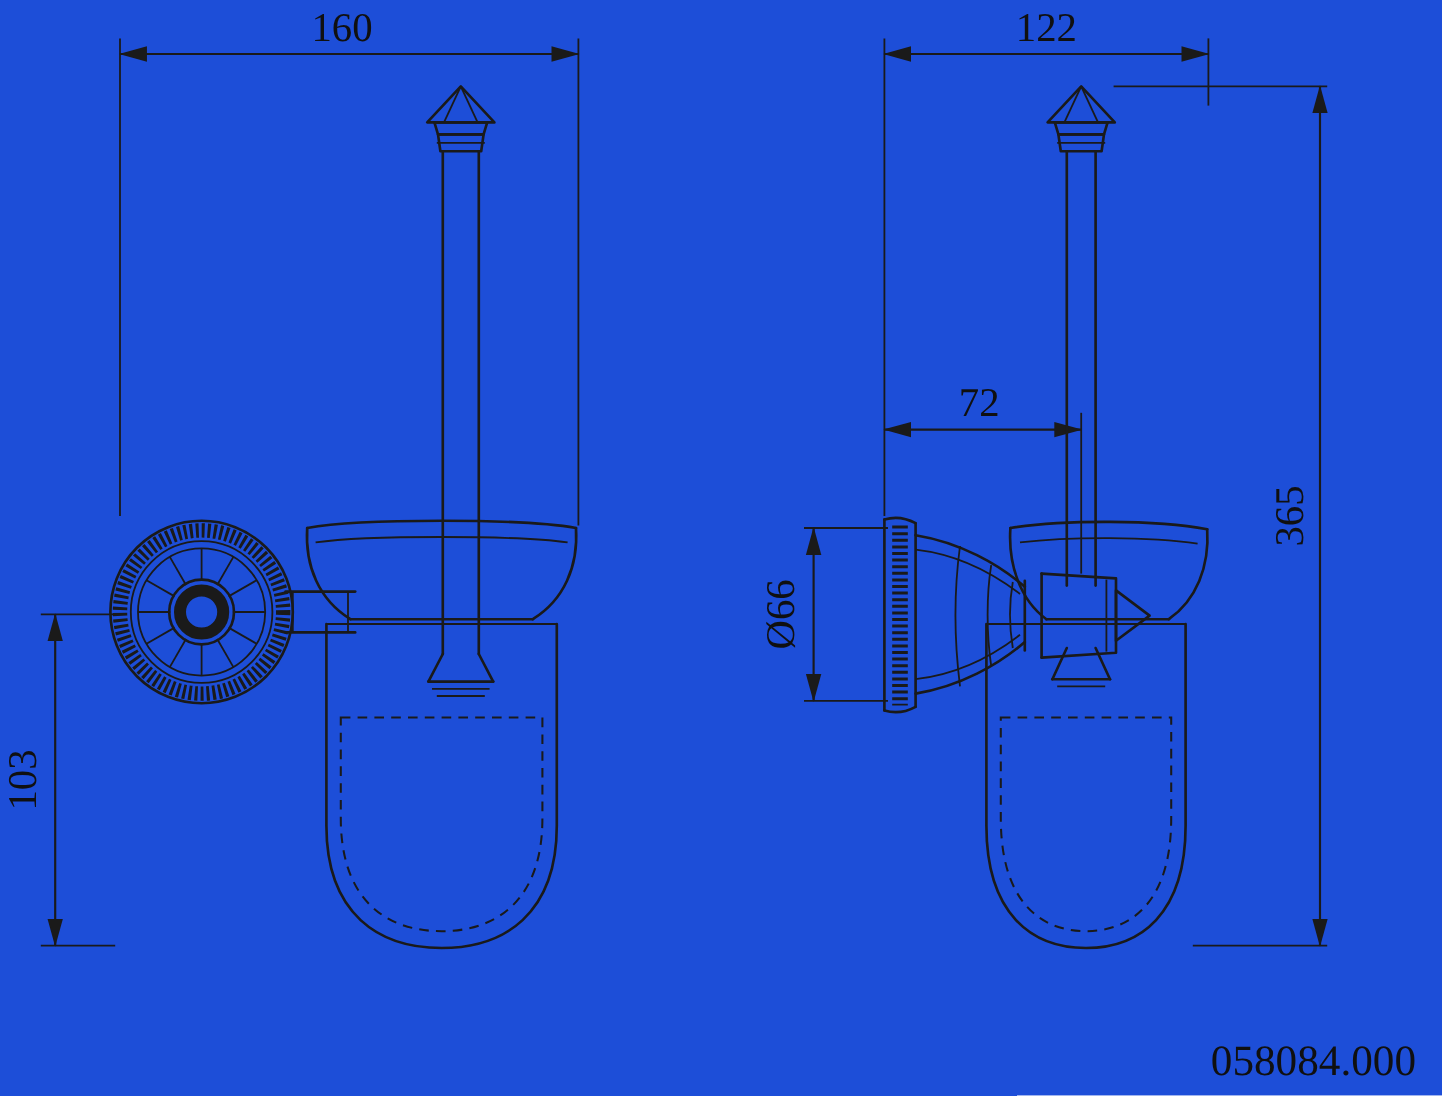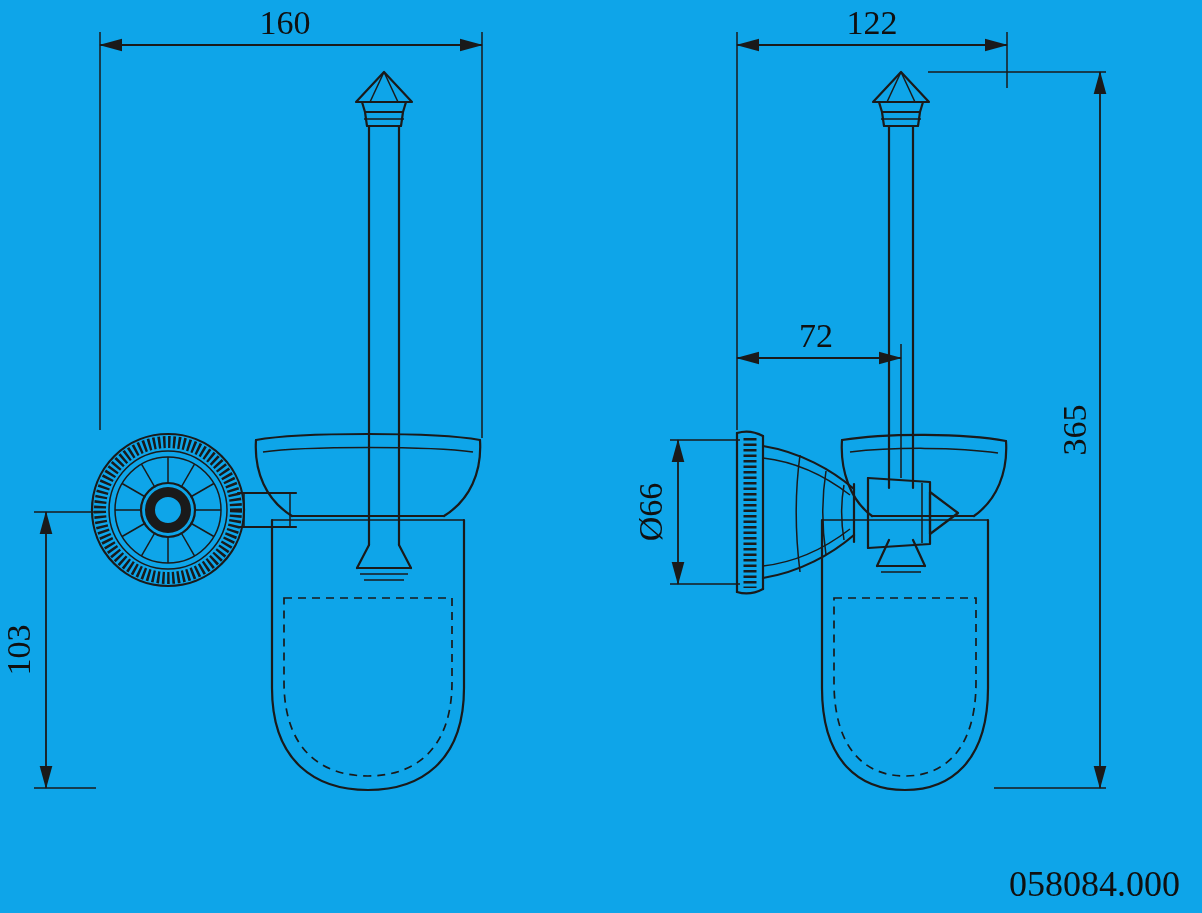--- a/index.html
+++ b/index.html
@@ -1,16 +1,16 @@
 <!DOCTYPE html>
 <html><head>
 <meta charset="utf-8">
 <style>
   html,body{margin:0;padding:0;background:#ffffff;}
-  .stage{position:relative;width:1202px;height:913px;background:#0ea5e9;overflow:hidden;}
+  .stage{position:relative;width:1202px;height:913px;background:#1d4ed8;overflow:hidden;}
   svg{display:block;}
   .obj{stroke:#1a1a1a;stroke-width:2.2;fill:none;stroke-linecap:round;stroke-linejoin:round;}
   .thin{stroke:#1a1a1a;stroke-width:1.5;fill:none;}
   .dash{stroke:#1a1a1a;stroke-width:1.7;fill:none;stroke-dasharray:8 6;}
   .dim{stroke:#1a1a1a;stroke-width:1.8;fill:none;}
   .ext{stroke:#1a1a1a;stroke-width:1.5;fill:none;}
   .tex{stroke:#1a1a1a;fill:none;}
   .dimtext{font-family:"Liberation Serif","DejaVu Serif",serif;font-size:34px;fill:#101010;}
   .pn{font-family:"Liberation Serif","DejaVu Serif",serif;font-size:36px;fill:#101010;}
 </style>

